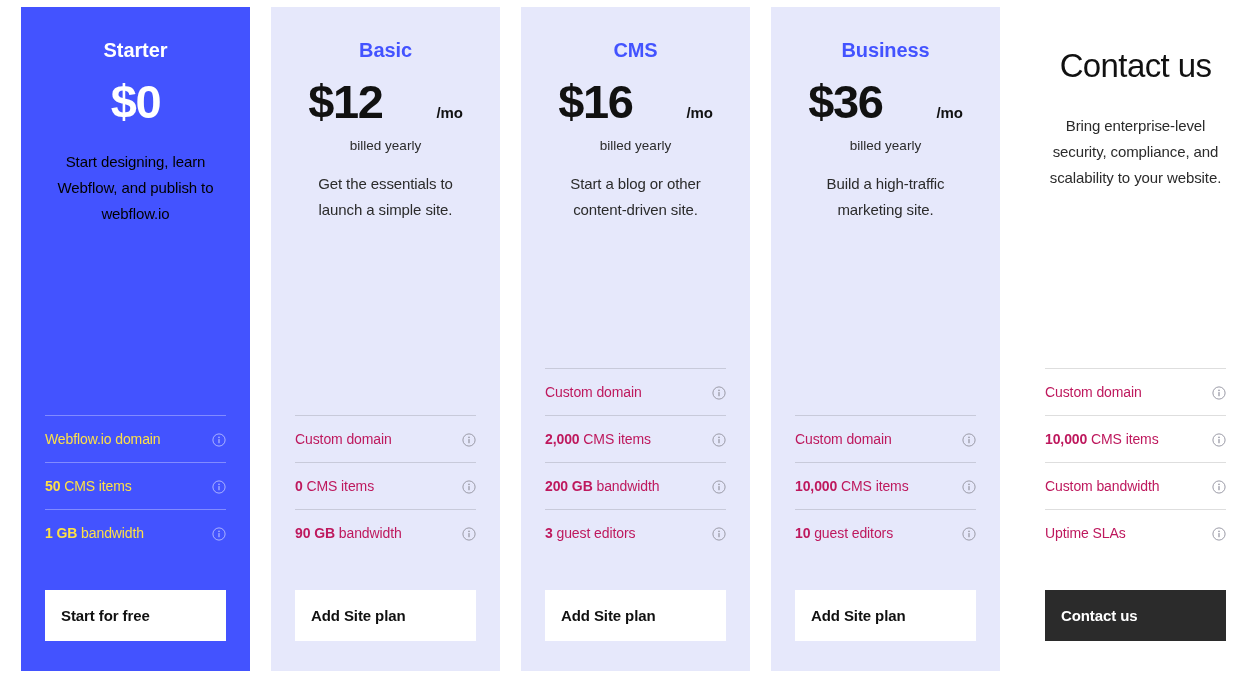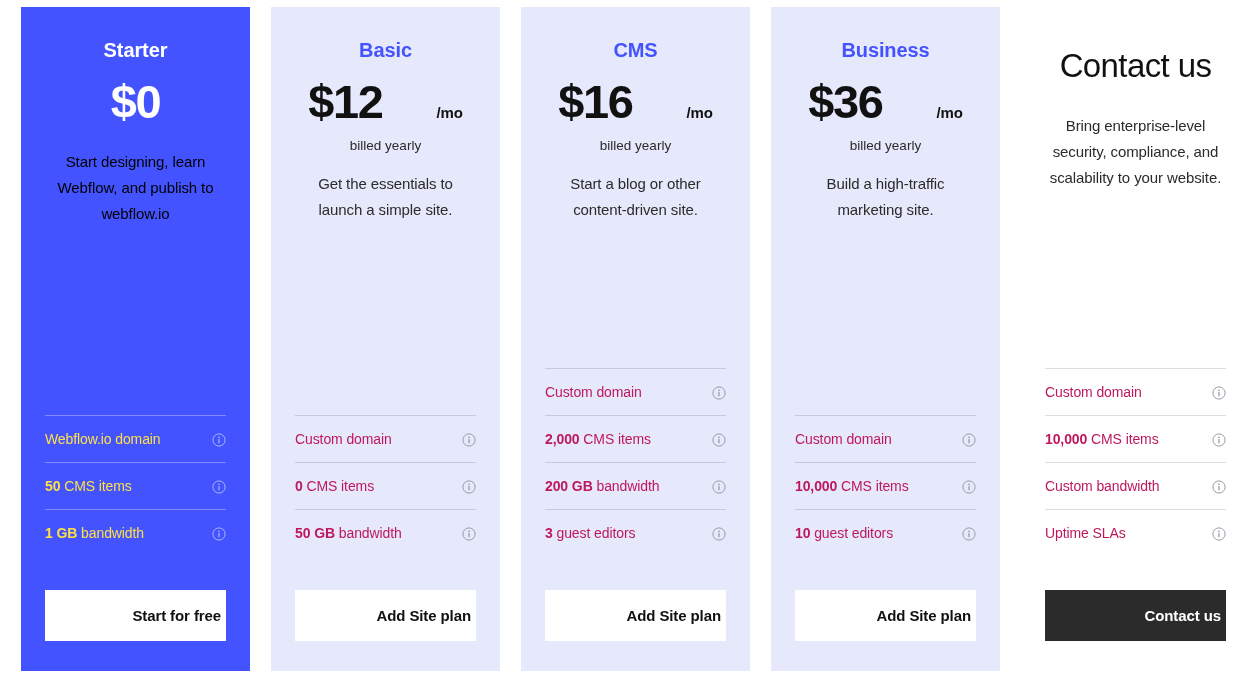--- a/index.html
+++ b/index.html
@@ -133,27 +133,27 @@
   .info-icon .ring { stroke: #9a9aa6; }
   .info-icon .dotm { fill: #9a9aa6; }
   .theme-featured .info-icon .ring { stroke: rgba(255,255,255,0.55); }
   .theme-featured .info-icon .dotm { fill: rgba(255,255,255,0.55); }
 
   .cta-wrap { margin-top: 34px; }
   .cta-button {
     display: block;
     width: 100%;
     border: none;
-    padding: 17px 5px;
+    padding: 17px 16px;
     font-family: "Liberation Sans", sans-serif;
     font-size: 15px;
     font-weight: bold;
     letter-spacing: -0.1px;
     cursor: pointer;
-    text-align: right;
+    text-align: left;
     background: #ffffff;
     color: #111111;
   }
   .cta-button.cta-dark {
     background: #2b2b2b;
     color: #ffffff;
   }
 </style>
 </head>
 <body>
@@ -224,21 +224,21 @@
           <span class="feature-label"><span class="qty">0</span> <span>CMS items</span></span>
           <span class="info-icon">
             <svg width="14" height="14" viewBox="0 0 14 14" xmlns="http://www.w3.org/2000/svg">
               <circle class="ring" cx="7" cy="7" r="6.1" fill="none" stroke-width="1"></circle>
               <circle class="dotm" cx="7" cy="4.3" r="0.85"></circle>
               <rect class="dotm" x="6.35" y="6" width="1.3" height="4.3" rx="0.5"></rect>
             </svg>
           </span>
         </li>
         <li class="feature-row">
-          <span class="feature-label"><span class="qty">50 GB</span> <span>bandwidth</span></span>
+          <span class="feature-label"><span class="qty">90 GB</span> <span>bandwidth</span></span>
           <span class="info-icon">
             <svg width="14" height="14" viewBox="0 0 14 14" xmlns="http://www.w3.org/2000/svg">
               <circle class="ring" cx="7" cy="7" r="6.1" fill="none" stroke-width="1"></circle>
               <circle class="dotm" cx="7" cy="4.3" r="0.85"></circle>
               <rect class="dotm" x="6.35" y="6" width="1.3" height="4.3" rx="0.5"></rect>
             </svg>
           </span>
         </li>
       </ul>
       <div class="cta-wrap">

